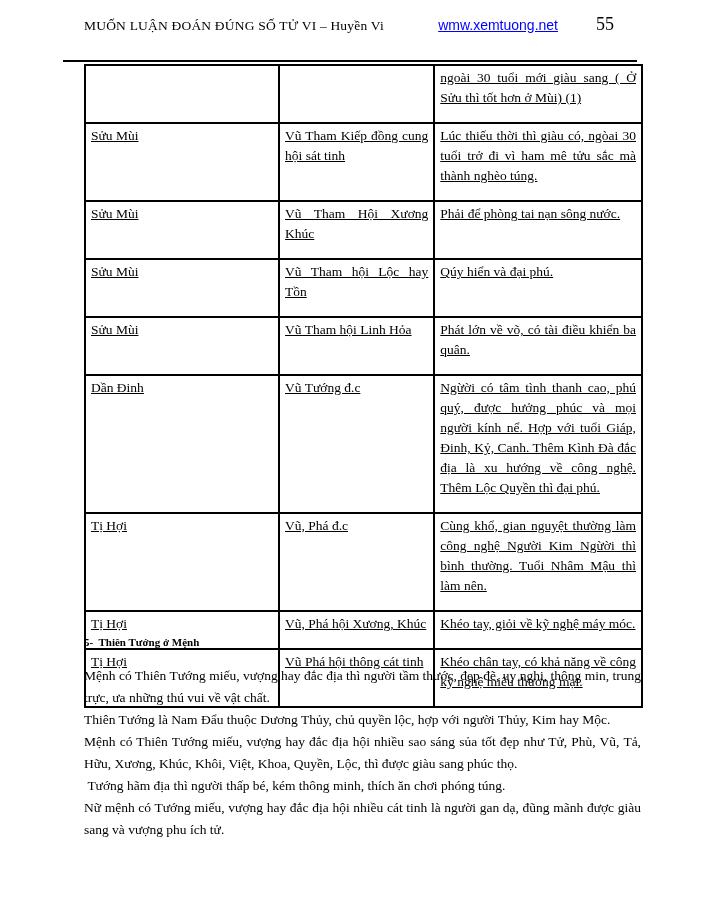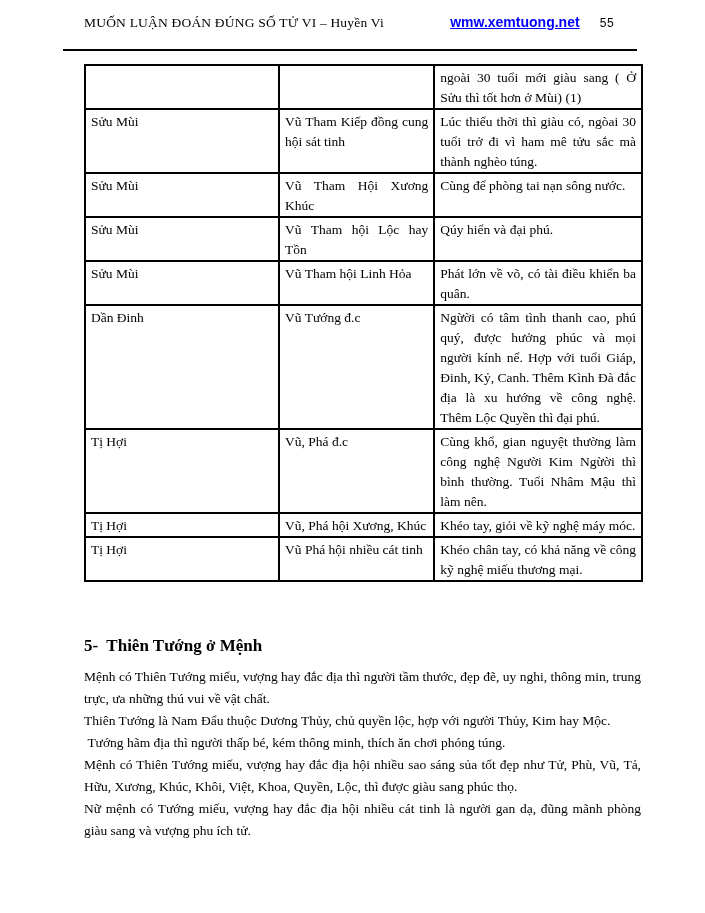--- a/index.html
+++ b/index.html
@@ -12,81 +12,81 @@
     position: relative;
     overflow: hidden;
   }
 
   
   .runhead {
     position: absolute;
     left: 63px;
     top: 14px;
     width: 574px;
-    padding-bottom: 18px;
+    padding-bottom: 25px;
     border-bottom: 2px solid #000000;
   }
   .runhead-row {
     display: flex;
     align-items: baseline;
   }
   .runhead-title {
     margin-left: 21px;
     font-size: 13.5px;
     letter-spacing: 0.2px;
     white-space: nowrap;
   }
   .runhead-link {
     margin-left: auto;
     font-family: "Liberation Sans", sans-serif;
-    font-weight: bold;
+    font-weight: normal;
     font-size: 14px;
     color: #0000ff;
     text-decoration: underline;
     cursor: pointer;
     white-space: nowrap;
   }
   .runhead-pagenum {
-    margin-left: 20px;
+    margin-left: 38px;
     margin-right: 23px;
-    font-size: 12px;
-    font-family: Liberation Mono, monospace;
+    font-size: 18px;
   }
 
   
   table.luan-table {
     position: absolute;
     left: 84px;
     top: 64px;
     width: 559px;
     border-collapse: collapse;
     table-layout: fixed;
   }
   table.luan-table td {
     border: 2px solid #000000;
     vertical-align: top;
     font-size: 13.5px;
     line-height: 20px;
-    padding: 2px 5px 0 5px;
+    padding: 2px 5px 14px 5px;
+    text-decoration: underline;
   }
   td.col-cung  { width: 185px; border-radius: 8px; }
   td.col-sao   { width: 148px; text-align: justify; }
   td.col-luan  { width: 198px; text-align: justify; }
 
   
   .section {
     position: absolute;
     left: 84px;
     top: 636px;
     width: 557px;
   }
   .section-heading {
-    font-size: 17px;
+    font-size: 11px;
     font-weight: bold;
-    margin-bottom: 10px;
+    margin-bottom: 17px;
     white-space: pre;
   }
   .section p {
     font-size: 13.5px;
     line-height: 22px;
     text-align: justify;
     white-space: pre-wrap;
   }
 </style>
 </head>
@@ -110,21 +110,21 @@
 
   <tr>
     <td class="col-cung">Sửu Mùi</td>
     <td class="col-sao">Vũ Tham Kiếp đồng cung hội sát tinh</td>
     <td class="col-luan">Lúc thiếu thời thì giàu có, ngòai 30 tuổi trở đi vì ham mê tửu sắc mà thành nghèo túng.</td>
   </tr>
 
   <tr>
     <td class="col-cung">Sửu Mùi</td>
     <td class="col-sao">Vũ Tham Hội Xương Khúc</td>
-    <td class="col-luan">Cùng để phòng tai nạn sông nước.</td>
+    <td class="col-luan">Phải để phòng tai nạn sông nước.</td>
   </tr>
 
   <tr>
     <td class="col-cung">Sửu Mùi</td>
     <td class="col-sao">Vũ Tham hội Lộc hay Tồn</td>
     <td class="col-luan">Qúy hiển và đại phú.</td>
   </tr>
 
   <tr>
     <td class="col-cung">Sửu Mùi</td>
@@ -145,32 +145,32 @@
   </tr>
 
   <tr>
     <td class="col-cung">Tị Hợi</td>
     <td class="col-sao">Vũ, Phá hội Xương, Khúc</td>
     <td class="col-luan">Khéo tay, giỏi về kỹ nghệ máy móc.</td>
   </tr>
 
   <tr>
     <td class="col-cung">Tị Hợi</td>
-    <td class="col-sao">Vũ Phá hội nhiều cát tinh</td>
+    <td class="col-sao">Vũ Phá hội thông cát tinh</td>
     <td class="col-luan">Khéo chân tay, có khả năng về công kỹ nghệ miếu thương mại.</td>
   </tr>
 </tbody>
 </table>
 
 <div class="section">
   <div class="section-heading">5-  Thiên Tướng ở Mệnh</div>
   <div>
   <p>Mệnh có Thiên Tướng miếu, vượng hay đắc địa thì người tầm thước, đẹp đẽ, uy nghi, thông min, trung trực, ưa những thú vui về vật chất.</p>
 
   <p>Thiên Tướng là Nam Đẩu thuộc Dương Thủy, chủ quyền lộc, hợp với người Thủy, Kim hay Mộc.</p>
 
+  <p>Mệnh có Thiên Tướng miếu, vượng hay đắc địa hội nhiều sao sáng sủa tốt đẹp như Tử, Phù, Vũ, Tả, Hữu, Xương, Khúc, Khôi, Việt, Khoa, Quyền, Lộc, thì được giàu sang phúc thọ.</p>
+
   <p> Tướng hãm địa thì người thấp bé, kém thông minh, thích ăn chơi phóng túng.</p>
 
-  <p>Mệnh có Thiên Tướng miếu, vượng hay đắc địa hội nhiều sao sáng sủa tốt đẹp như Tử, Phù, Vũ, Tả, Hữu, Xương, Khúc, Khôi, Việt, Khoa, Quyền, Lộc, thì được giàu sang phúc thọ.</p>
-
-  <p>Nữ mệnh có Tướng miếu, vượng hay đắc địa hội nhiều cát tinh là người gan dạ, đũng mãnh phòng giàu sang và vượng phu ích tử.</p>
+  <p>Nữ mệnh có Tướng miếu, vượng hay đắc địa hội nhiều cát tinh là người gan dạ, đũng mãnh được giàu sang và vượng phu ích tử.</p>
 </div>
 </div>
 
 </body></html>

